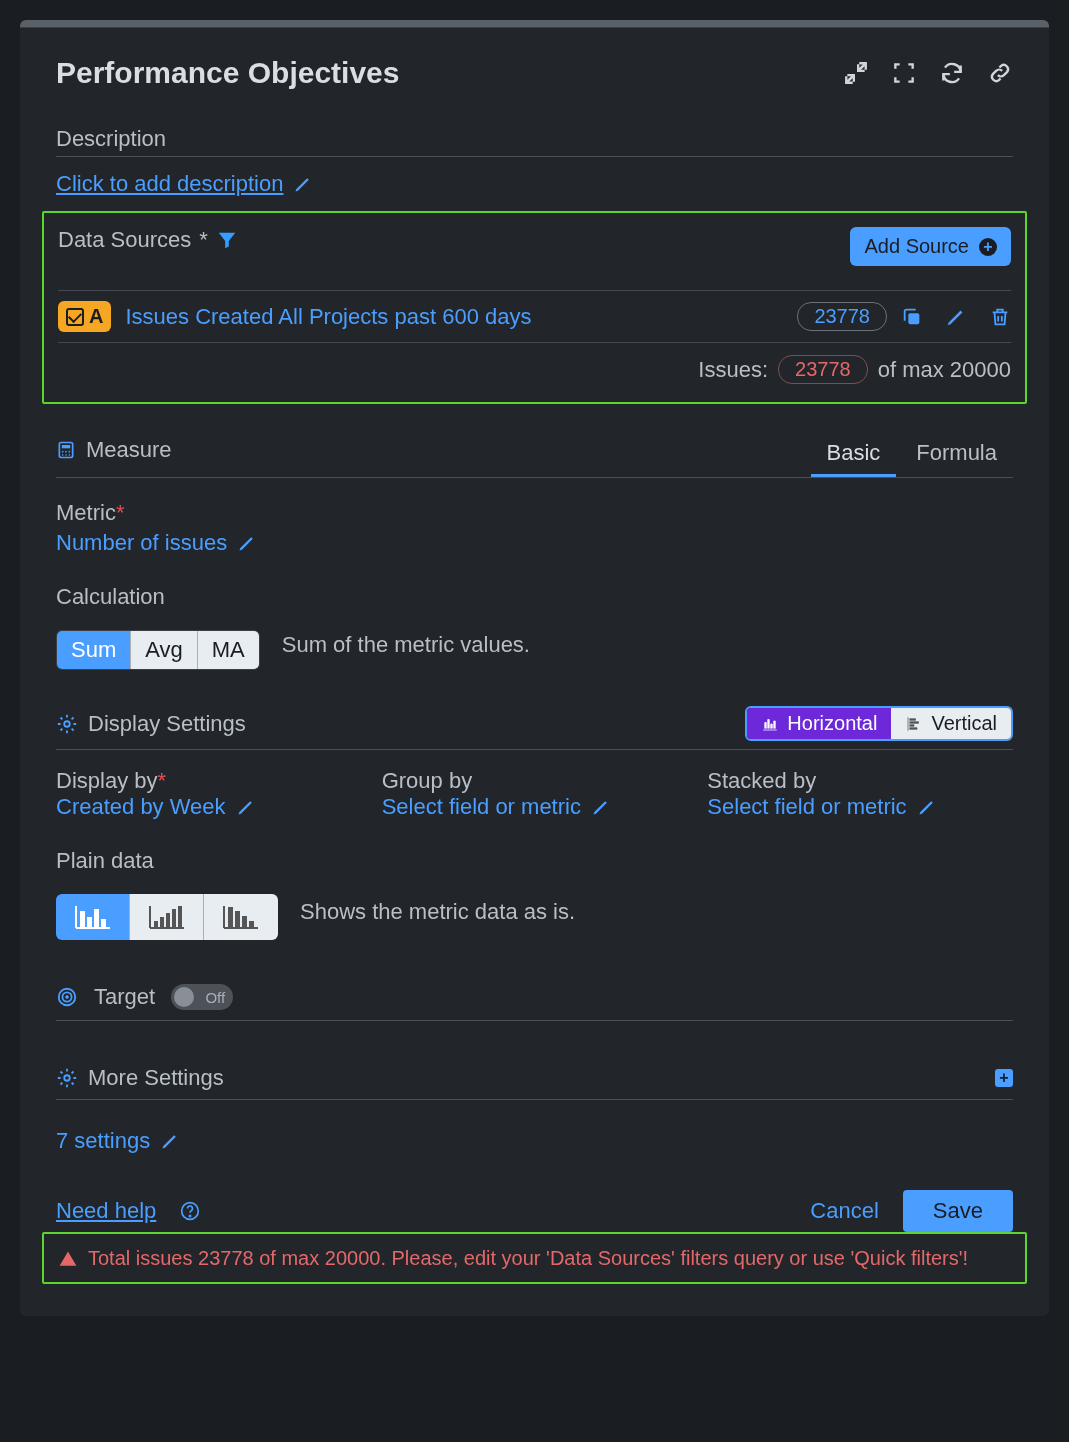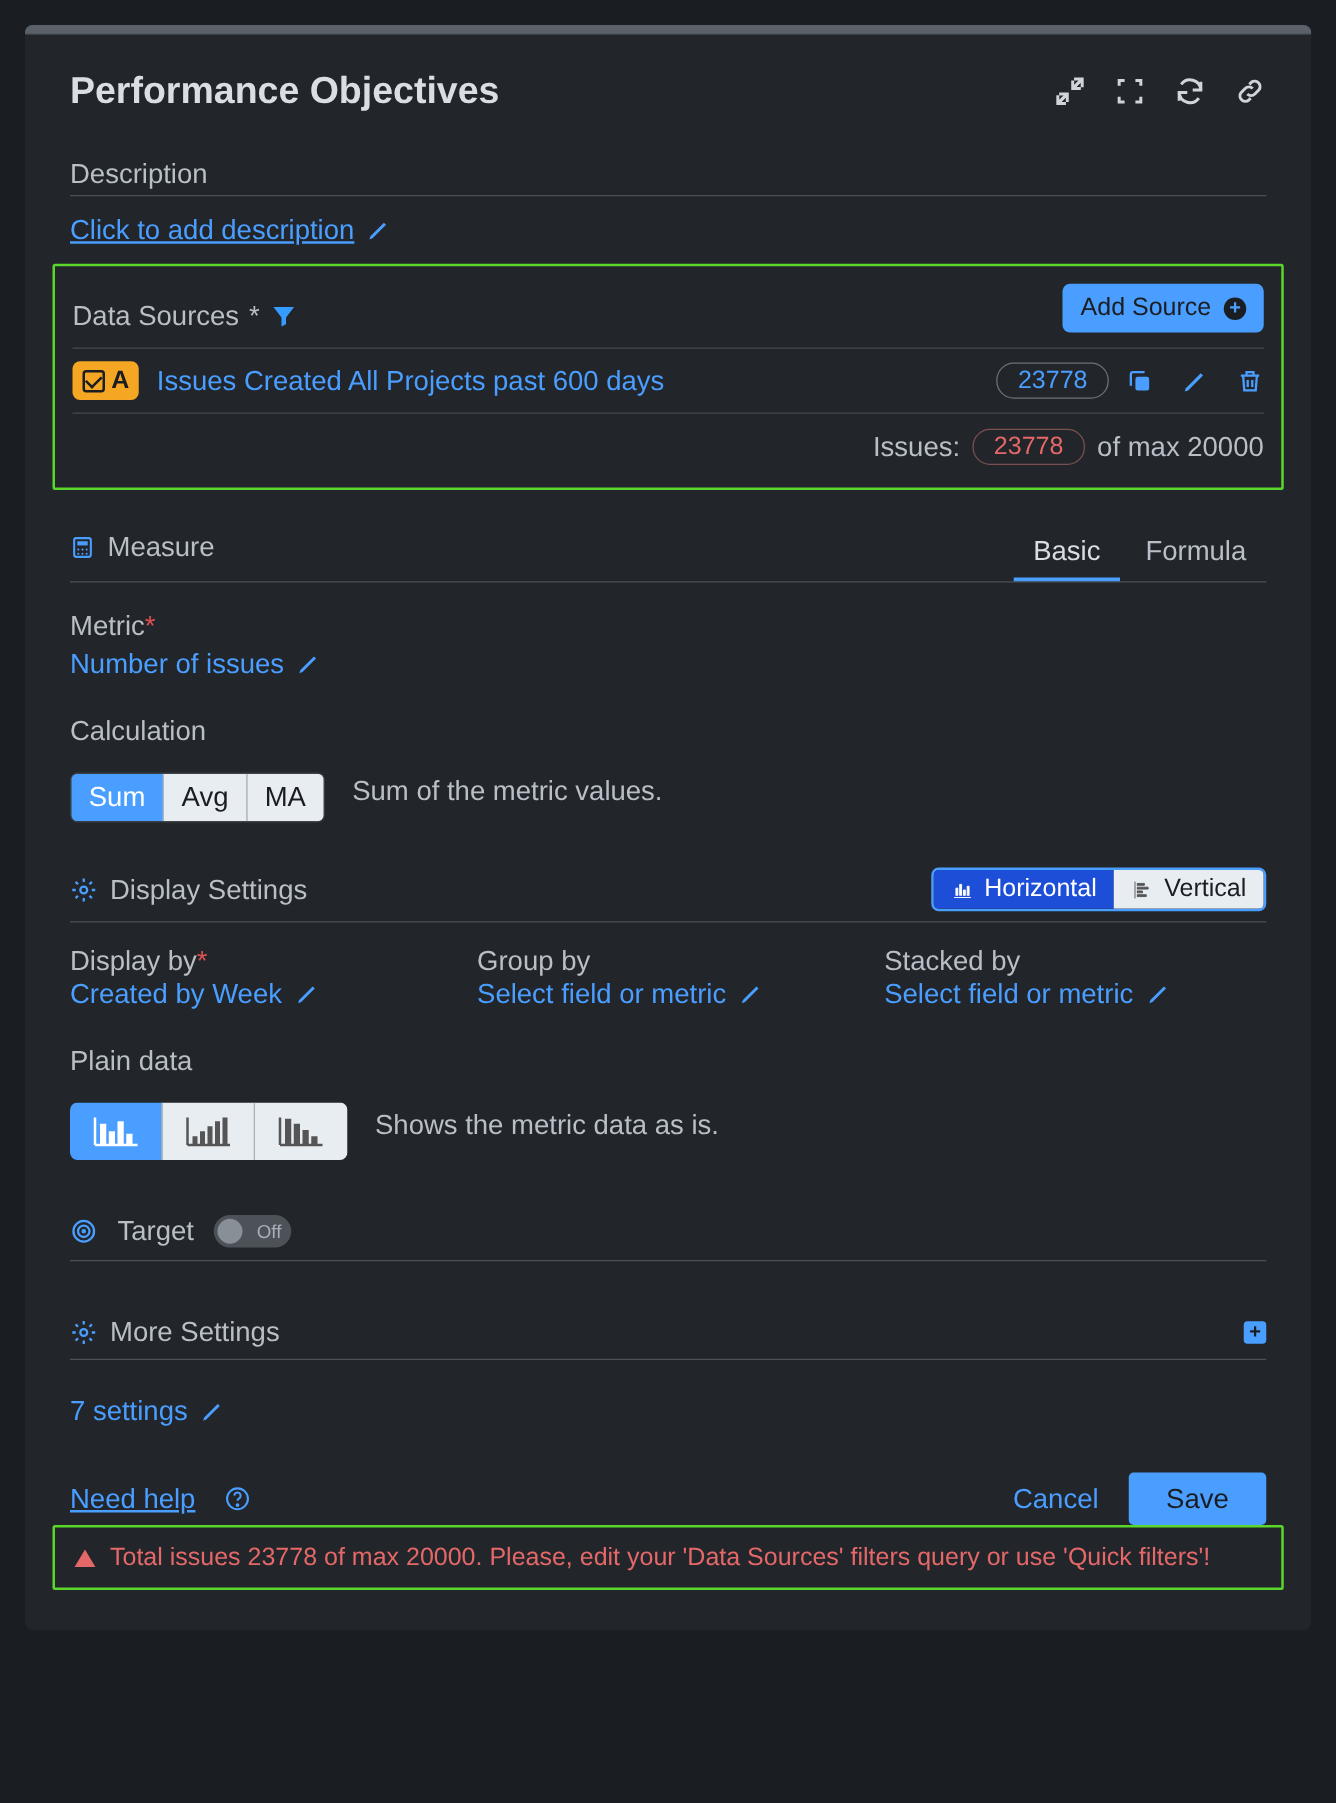--- a/index.html
+++ b/index.html
@@ -74,22 +74,22 @@
     border-radius: 2px;
     padding: 14px 14px 18px;
     margin-top: 14px;
     margin-left: -14px;
     margin-right: -14px;
   }
 
   .ds-header {
     display: flex;
     justify-content: space-between;
-    align-items: flex-end;
-    margin-bottom: 12px;
+    align-items: flex-start;
+    margin-bottom: 24px;
   }
   .ds-header-left { display: flex; align-items: center; gap: 8px; font-size: 22px; color: #b8bfc6; }
   .funnel-icon { width: 22px; height: 22px; fill: #379cff; }
   .add-source-btn {
     background: #4a9eff;
     color: #1a1d21;
     border: none;
     border-radius: 6px;
     padding: 8px 14px;
     font-size: 20px;
@@ -208,21 +208,21 @@
     background: #e8edf2;
     color: #1a1d21;
     border: none;
     padding: 4px 14px;
     font-size: 20px;
     display: inline-flex;
     align-items: center;
     gap: 8px;
     cursor: pointer;
   }
-  .hv-btn.active { background: #1d4ed8; color: #fff; }
+  .hv-btn.active { background: #6d28d9; color: #fff; }
   .hv-btn svg { width: 18px; height: 18px; }
 
   .settings-header {
     display: flex;
     justify-content: space-between;
     align-items: center;
     border-bottom: 1px solid #4a5056;
     margin-top: 36px;
     padding-bottom: 8px;
   }

